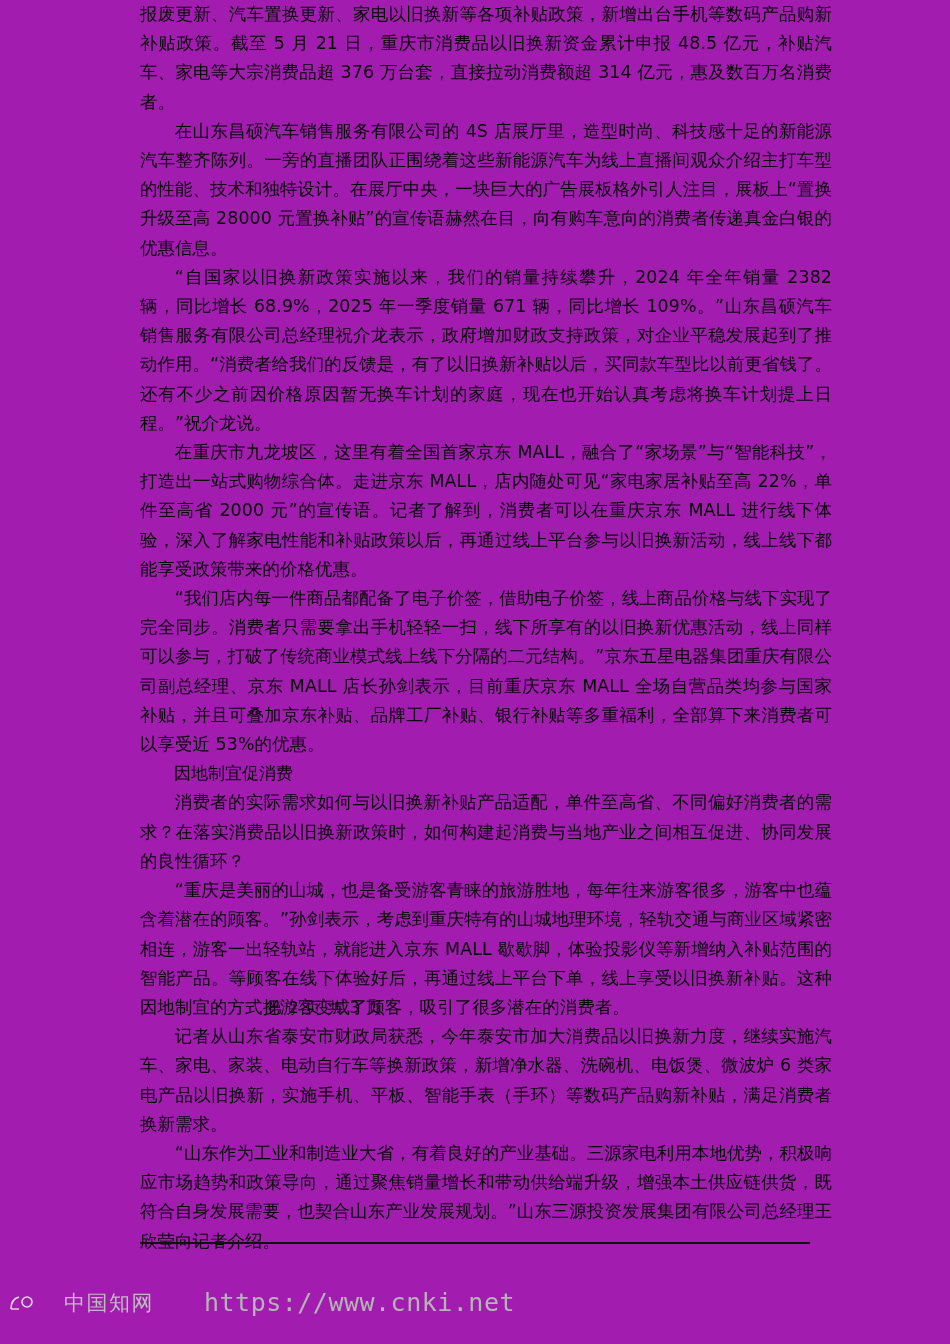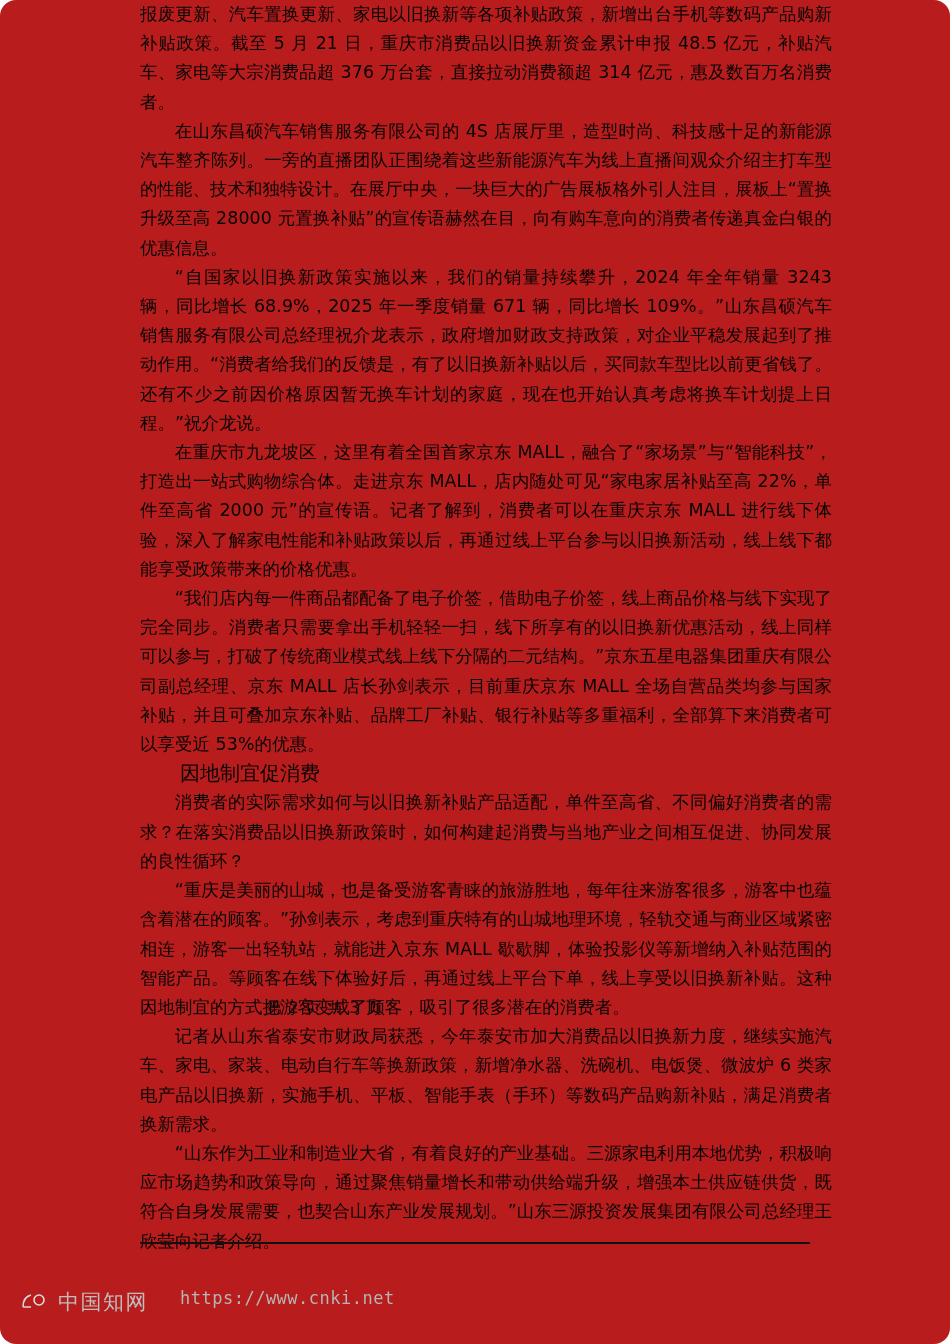--- a/index.html
+++ b/index.html
@@ -8,23 +8,22 @@
     padding: 0;
     background: #ffffff;
   }
   body {
     font-family: "DejaVu Sans", "Liberation Sans", sans-serif;
   }
   .page {
     position: relative;
     width: 950px;
     height: 1344px;
-    background: #b91c1c;
+    background: #a21caf;
     overflow: hidden;
-    border-radius: 16px;
   }
   .content {
     position: absolute;
     left: 140px;
     top: 0px;
     width: 692px;
   }
   .para {
     margin: 0;
     font-size: 17.4px;
@@ -35,21 +34,21 @@
     text-indent: 2em;
     letter-spacing: 0.1px;
     word-break: break-all;
     font-weight: 400;
   }
   .para.no-indent {
     text-indent: 0;
   }
   .subhead {
     margin: 0;
-    font-size: 20px;
+    font-size: 17px;
     line-height: 29.2px;
     color: #050505;
     text-indent: 2em;
     font-weight: 400;
   }
   .footer-pageno {
     position: absolute;
     left: 0;
     top: 998px;
     width: 769px;
@@ -63,57 +62,57 @@
   .rule {
     position: absolute;
     left: 140px;
     top: 1242px;
     width: 670px;
     height: 2px;
     background: #111111;
   }
   .watermark {
     position: absolute;
-    left: 20px;
+    left: 8px;
     top: 1288px;
     display: flex;
-    align-items: flex-start;
-    gap: 10px;
+    align-items: center;
+    gap: 28px;
     color: #b7b7b7;
   }
   .wm-logo {
     width: 28px;
     height: 26px;
     position: relative;
     flex: 0 0 auto;
   }
   .wm-logo svg { display: block; }
   .wm-cn {
     font-size: 21px;
     letter-spacing: 1.5px;
     color: #bdbdbd;
     font-family: "DejaVu Sans", "Liberation Sans", sans-serif;
   }
   .wm-url {
-    font-size: 17px;
+    font-size: 25px;
     letter-spacing: 0.5px;
     color: #b5b5b5;
     margin-left: 22px;
     font-family: "DejaVu Sans Mono", "Liberation Mono", monospace;
   }
 </style>
 </head>
 <body>
 
 <div class="page">
 
   <div class="content">
     <p class="para no-indent">报废更新、汽车置换更新、家电以旧换新等各项补贴政策，新增出台手机等数码产品购新补贴政策。截至 5 月 21 日，重庆市消费品以旧换新资金累计申报 48.5 亿元，补贴汽车、家电等大宗消费品超 376 万台套，直接拉动消费额超 314 亿元，惠及数百万名消费者。</p>
     <p class="para">在山东昌硕汽车销售服务有限公司的 4S 店展厅里，造型时尚、科技感十足的新能源汽车整齐陈列。一旁的直播团队正围绕着这些新能源汽车为线上直播间观众介绍主打车型的性能、技术和独特设计。在展厅中央，一块巨大的广告展板格外引人注目，展板上“置换升级至高 28000 元置换补贴”的宣传语赫然在目，向有购车意向的消费者传递真金白银的优惠信息。</p>
-    <p class="para">“自国家以旧换新政策实施以来，我们的销量持续攀升，2024 年全年销量 3243 辆，同比增长 68.9%，2025 年一季度销量 671 辆，同比增长 109%。”山东昌硕汽车销售服务有限公司总经理祝介龙表示，政府增加财政支持政策，对企业平稳发展起到了推动作用。“消费者给我们的反馈是，有了以旧换新补贴以后，买同款车型比以前更省钱了。还有不少之前因价格原因暂无换车计划的家庭，现在也开始认真考虑将换车计划提上日程。”祝介龙说。</p>
+    <p class="para">“自国家以旧换新政策实施以来，我们的销量持续攀升，2024 年全年销量 2382 辆，同比增长 68.9%，2025 年一季度销量 671 辆，同比增长 109%。”山东昌硕汽车销售服务有限公司总经理祝介龙表示，政府增加财政支持政策，对企业平稳发展起到了推动作用。“消费者给我们的反馈是，有了以旧换新补贴以后，买同款车型比以前更省钱了。还有不少之前因价格原因暂无换车计划的家庭，现在也开始认真考虑将换车计划提上日程。”祝介龙说。</p>
     <p class="para">在重庆市九龙坡区，这里有着全国首家京东 MALL，融合了“家场景”与“智能科技”，打造出一站式购物综合体。走进京东 MALL，店内随处可见“家电家居补贴至高 22%，单件至高省 2000 元”的宣传语。记者了解到，消费者可以在重庆京东 MALL 进行线下体验，深入了解家电性能和补贴政策以后，再通过线上平台参与以旧换新活动，线上线下都能享受政策带来的价格优惠。</p>
     <p class="para">“我们店内每一件商品都配备了电子价签，借助电子价签，线上商品价格与线下实现了完全同步。消费者只需要拿出手机轻轻一扫，线下所享有的以旧换新优惠活动，线上同样可以参与，打破了传统商业模式线上线下分隔的二元结构。”京东五星电器集团重庆有限公司副总经理、京东 MALL 店长孙剑表示，目前重庆京东 MALL 全场自营品类均参与国家补贴，并且可叠加京东补贴、品牌工厂补贴、银行补贴等多重福利，全部算下来消费者可以享受近 53%的优惠。</p>
     <p class="subhead">因地制宜促消费</p>
     <p class="para">消费者的实际需求如何与以旧换新补贴产品适配，单件至高省、不同偏好消费者的需求？在落实消费品以旧换新政策时，如何构建起消费与当地产业之间相互促进、协同发展的良性循环？</p>
     <p class="para">“重庆是美丽的山城，也是备受游客青睐的旅游胜地，每年往来游客很多，游客中也蕴含着潜在的顾客。”孙剑表示，考虑到重庆特有的山城地理环境，轻轨交通与商业区域紧密相连，游客一出轻轨站，就能进入京东 MALL 歇歇脚，体验投影仪等新增纳入补贴范围的智能产品。等顾客在线下体验好后，再通过线上平台下单，线上享受以旧换新补贴。这种因地制宜的方式把游客变成了顾客，吸引了很多潜在的消费者。</p>
     <p class="para">记者从山东省泰安市财政局获悉，今年泰安市加大消费品以旧换新力度，继续实施汽车、家电、家装、电动自行车等换新政策，新增净水器、洗碗机、电饭煲、微波炉 6 类家电产品以旧换新，实施手机、平板、智能手表（手环）等数码产品购新补贴，满足消费者换新需求。</p>
     <p class="para">“山东作为工业和制造业大省，有着良好的产业基础。三源家电利用本地优势，积极响应市场趋势和政策导向，通过聚焦销量增长和带动供给端升级，增强本土供应链供货，既符合自身发展需要，也契合山东产业发展规划。”山东三源投资发展集团有限公司总经理王欣莹向记者介绍。</p>
 
   </div>
 

